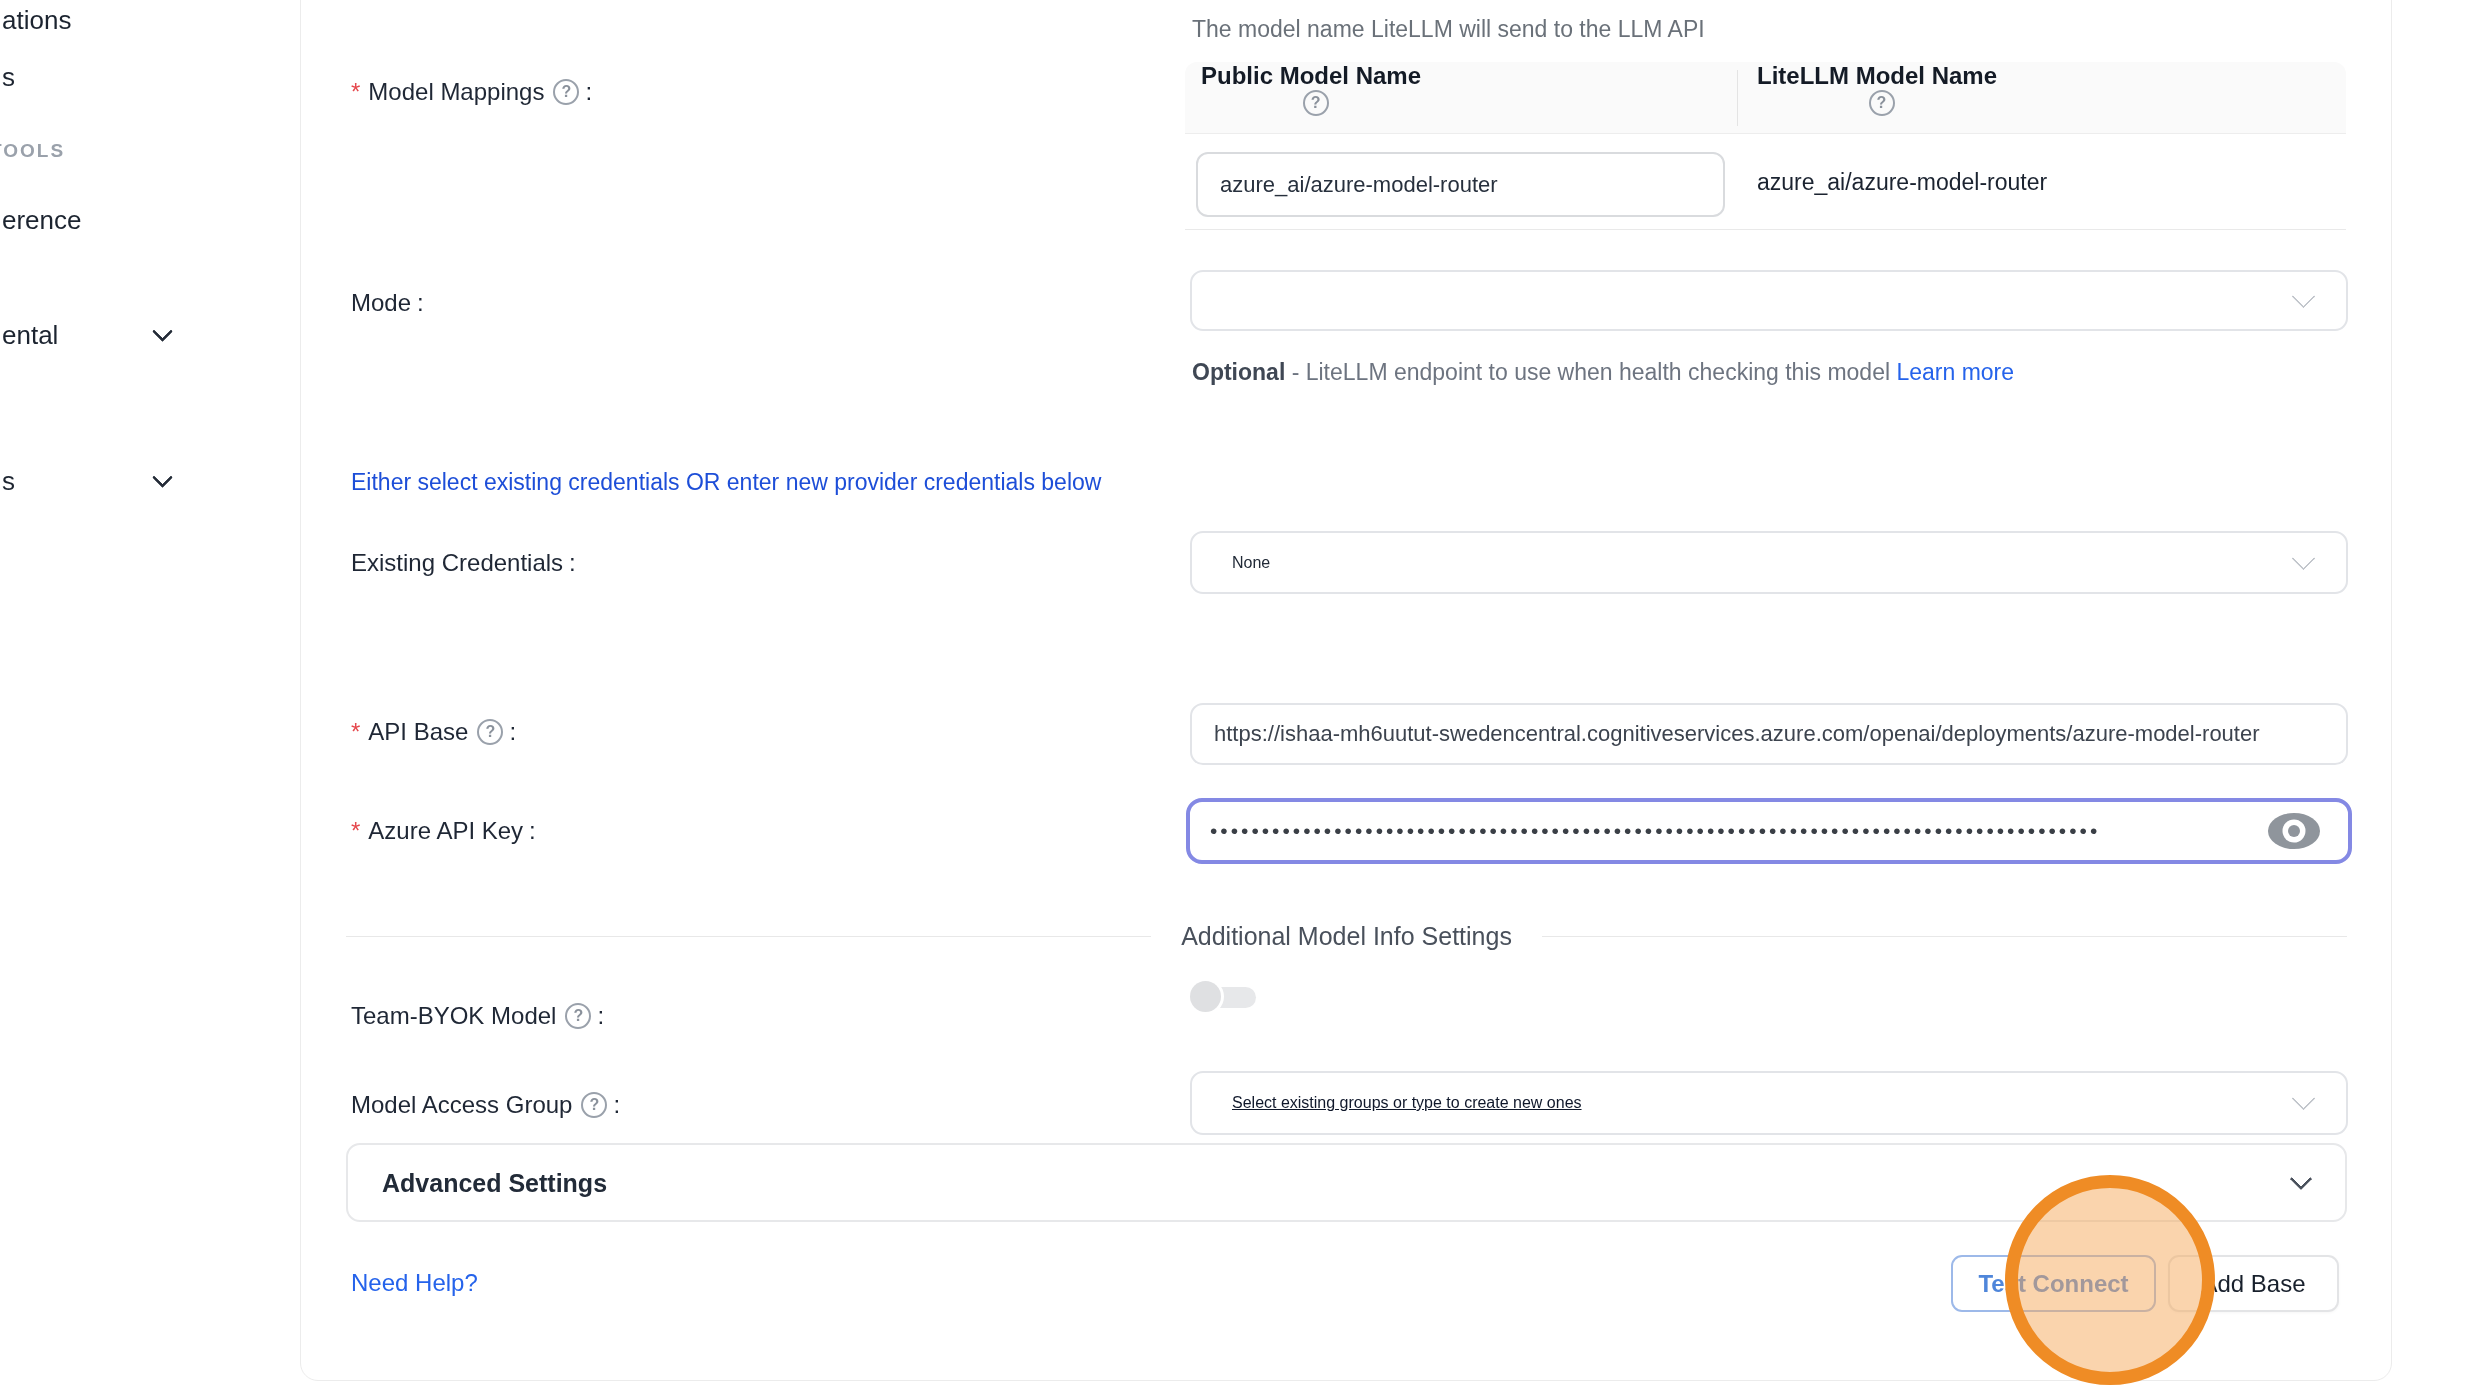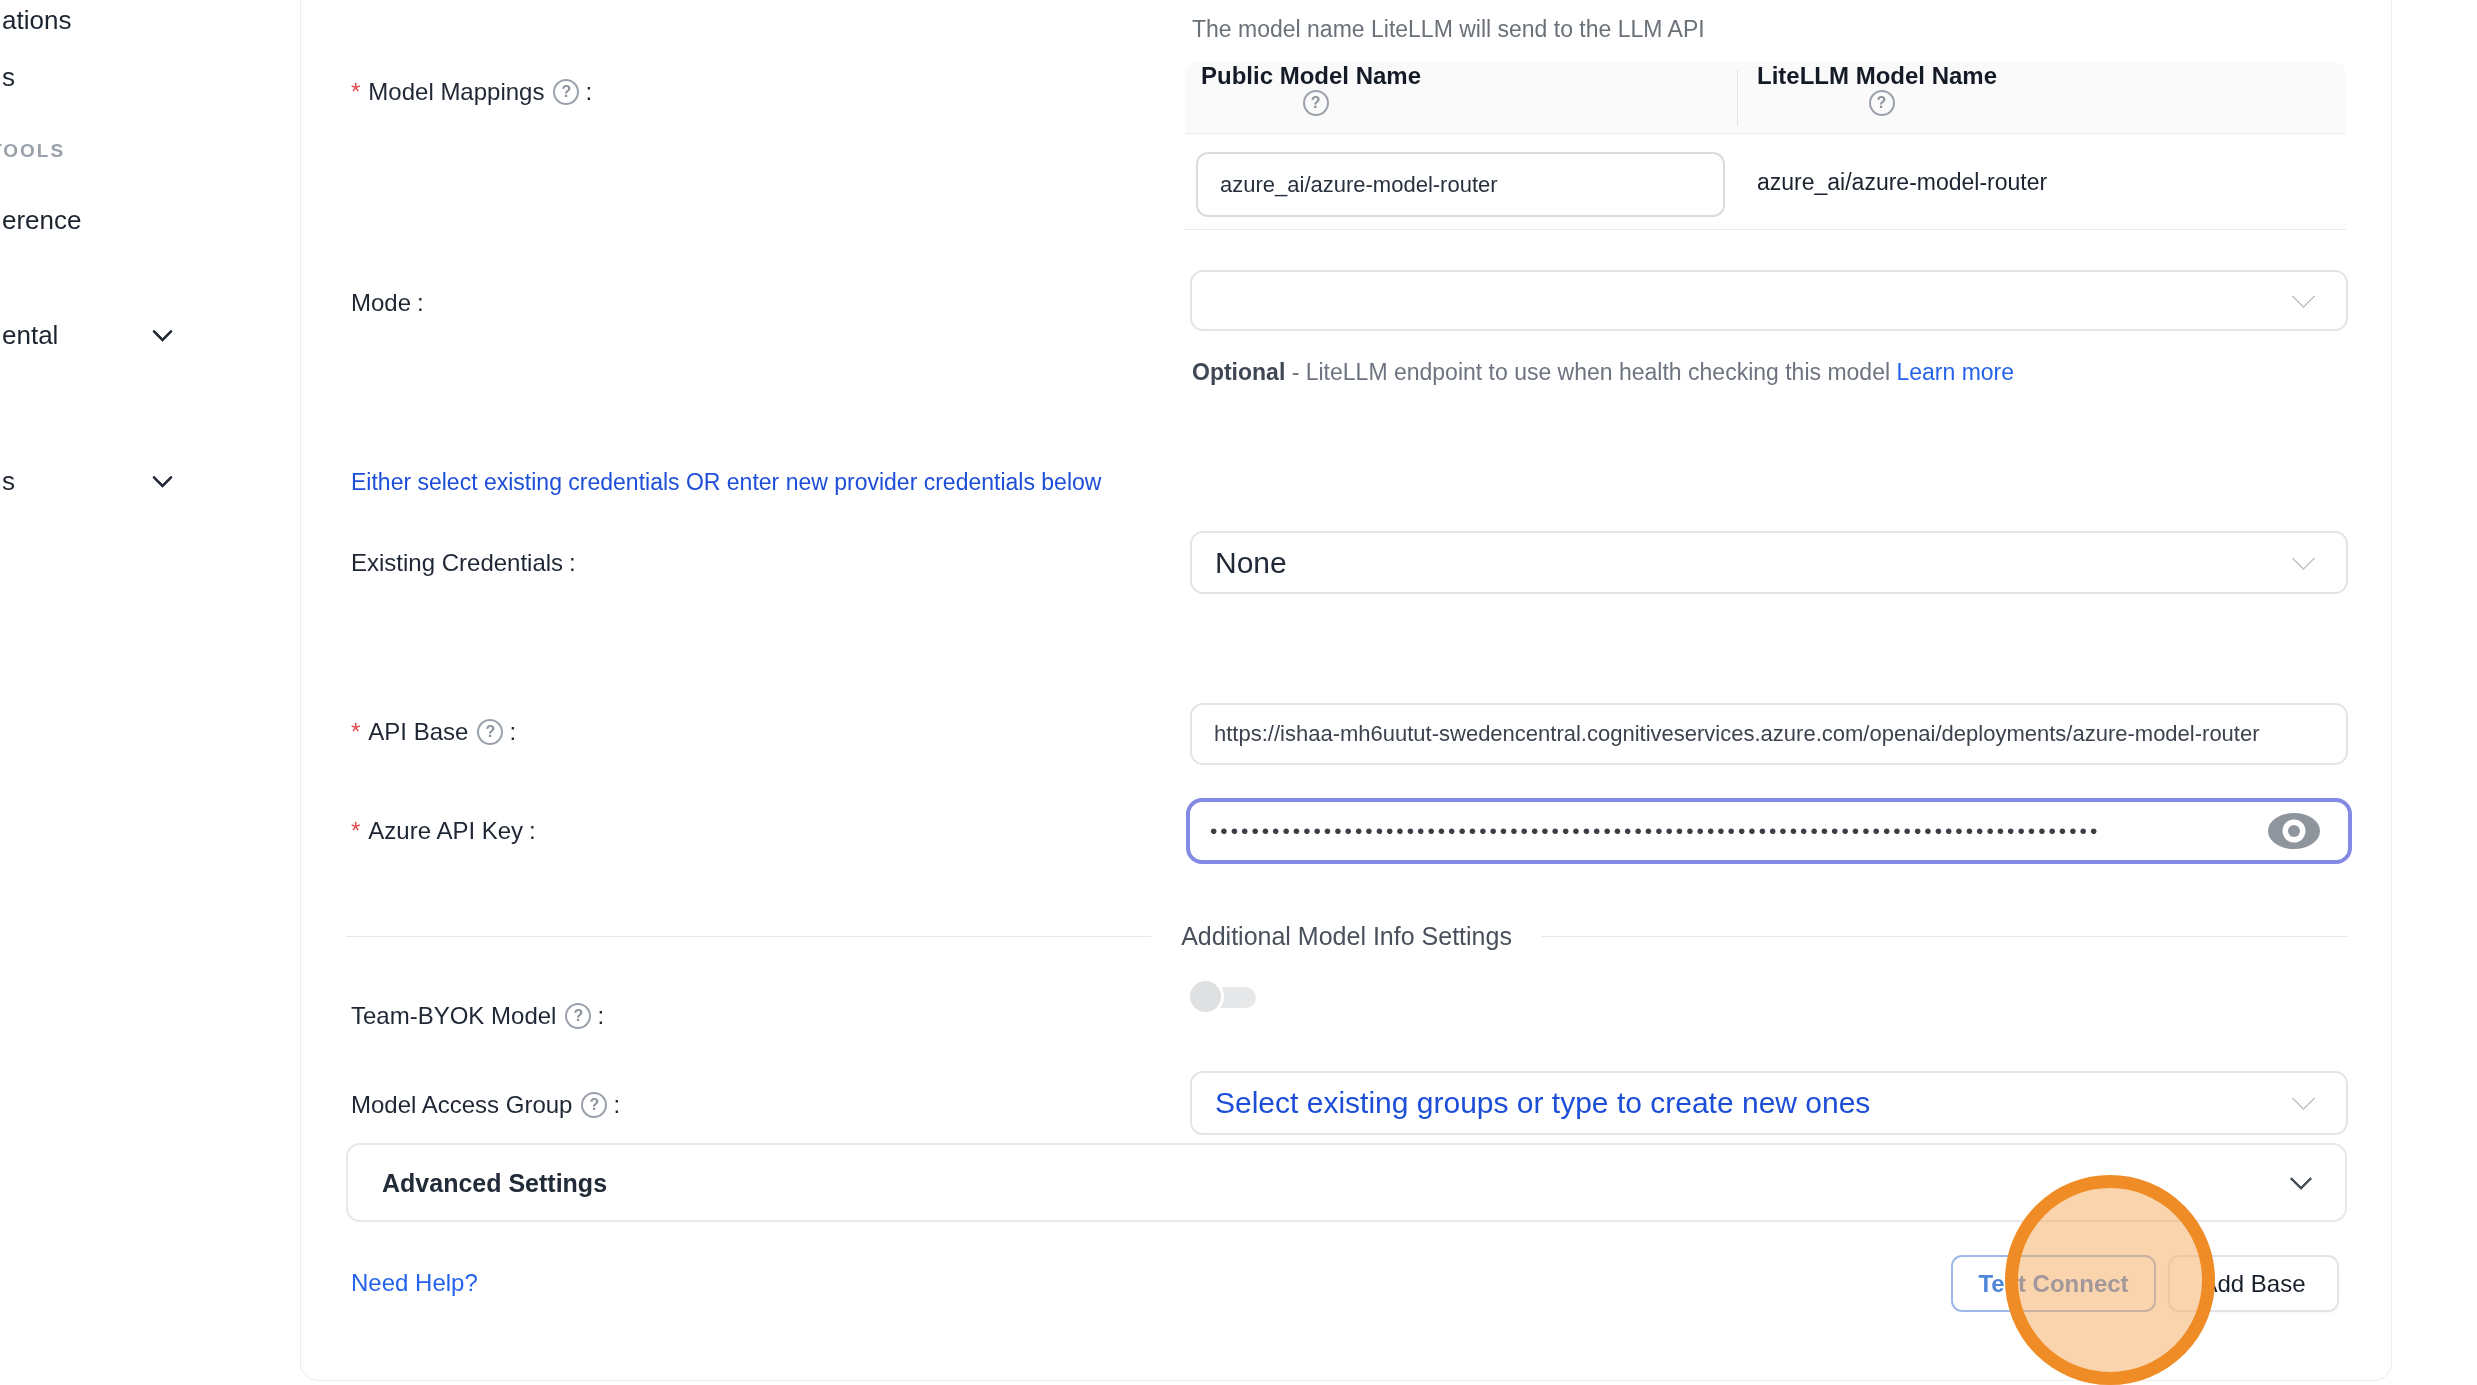--- a/index.html
+++ b/index.html
@@ -17,22 +17,22 @@
   .card { position:absolute; left:300px; top:-30px; width:2092px; height:1411px;
           border:1px solid #ececec; border-radius:18px; background:transparent; pointer-events:none; }
 
   
   .row-label { position:absolute; left:351px; height:30px; display:flex; align-items:center; font-size:24px; color:#1f2735; white-space:nowrap; }
   .req { color:#e5484d; margin-right:8px; font-size:24px; }
   .qicon { display:inline-flex; align-items:center; justify-content:center; width:26px; height:26px; margin-left:9px;
            border:2px solid #9aa1ab; border-radius:50%; font-size:16px; font-weight:700; color:#8a919b; cursor:pointer; }
   .colon { margin-left:6px; color:#1f2735; }
   .control { position:absolute; left:1190px; width:1158px; background:#fff; border:2px solid #e2e4e8; border-radius:13px; }
-  .control .val { position:absolute; left:23px; top:50%; transform:translateY(-50%); font-size:30px; color:#212a37; white-space:nowrap; }
-  .control .ph  { color:#1d4ed8; }
+  .control .val { position:absolute; left:40px; top:50%; transform:translateY(-50%); font-size:16px; color:#212a37; white-space:nowrap; }
+  .control .ph  { color:#0f172a;text-decoration:underline; }
   .sel-chev { position:absolute; right:34px; top:50%; width:17px; height:17px; margin-top:-13px;
               border-right:2.5px solid #c2c6cc; border-bottom:2.5px solid #c2c6cc; transform:rotate(45deg); border-radius:1px; }
 
   .divider-row { position:absolute; left:346px; width:2001px; display:flex; align-items:center; }
   .divider-row .line { flex:1; height:1px; background:#e8e8e8; }
   .divider-row .dtext { margin:0 30px; color:#9aa0ab; font-size:23px; white-space:nowrap; }
   .dtext.big { font-size:25px; color:#49505b; }
 
   .hint { position:absolute; left:1192px; top:16px; font-size:23px; color:#6a7179; }
 

